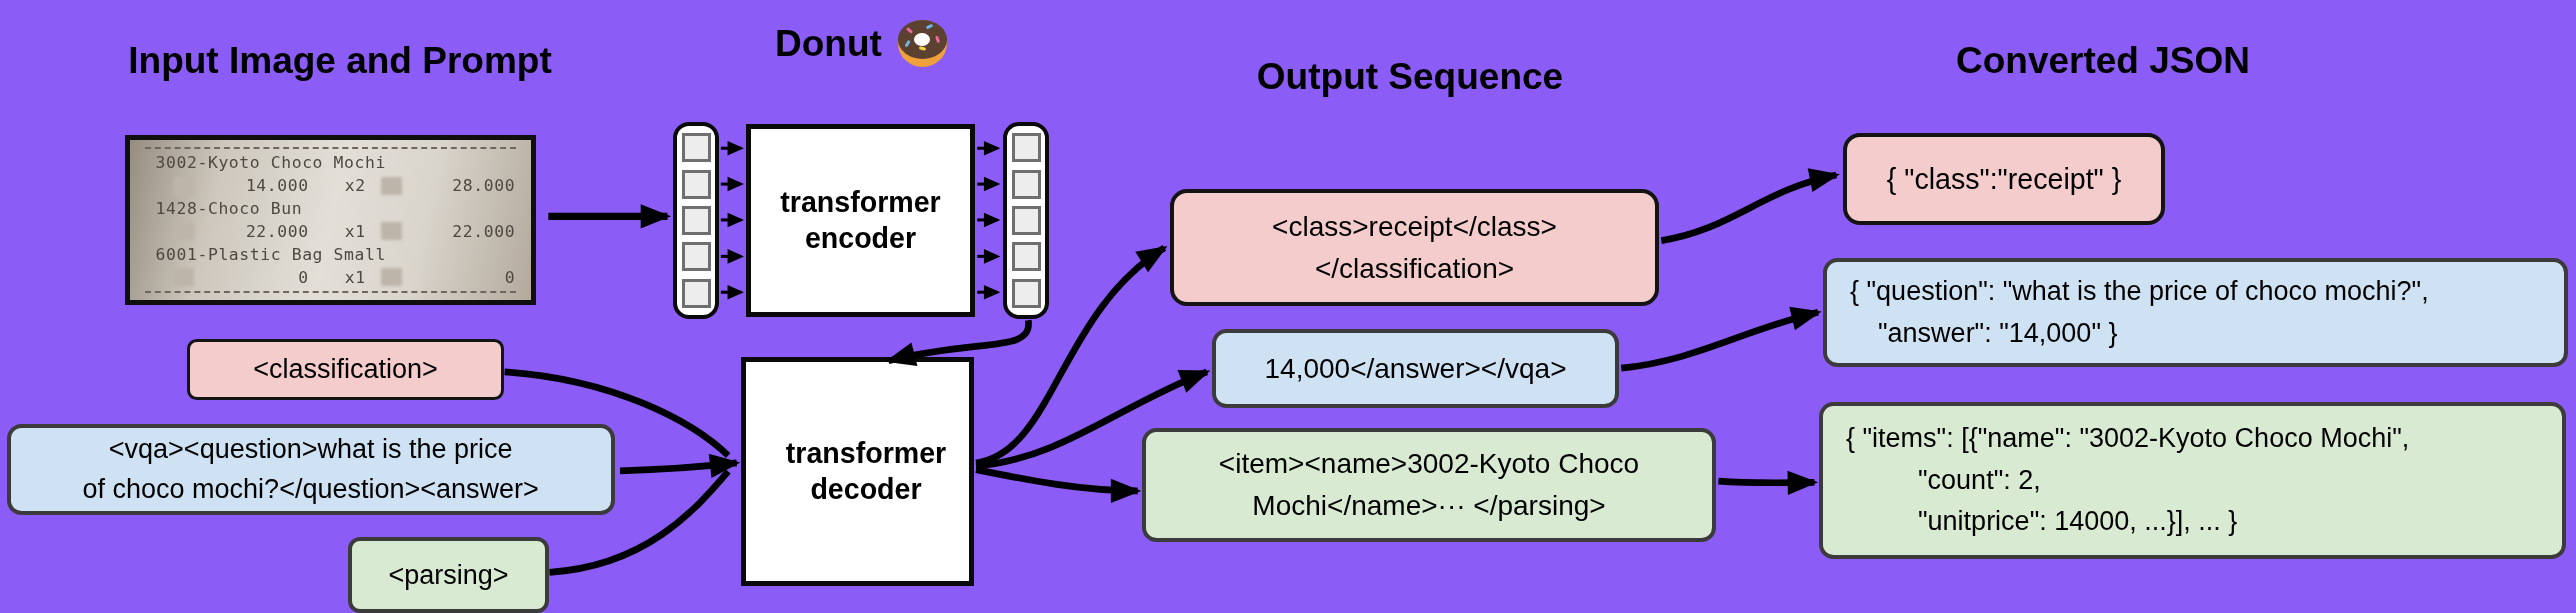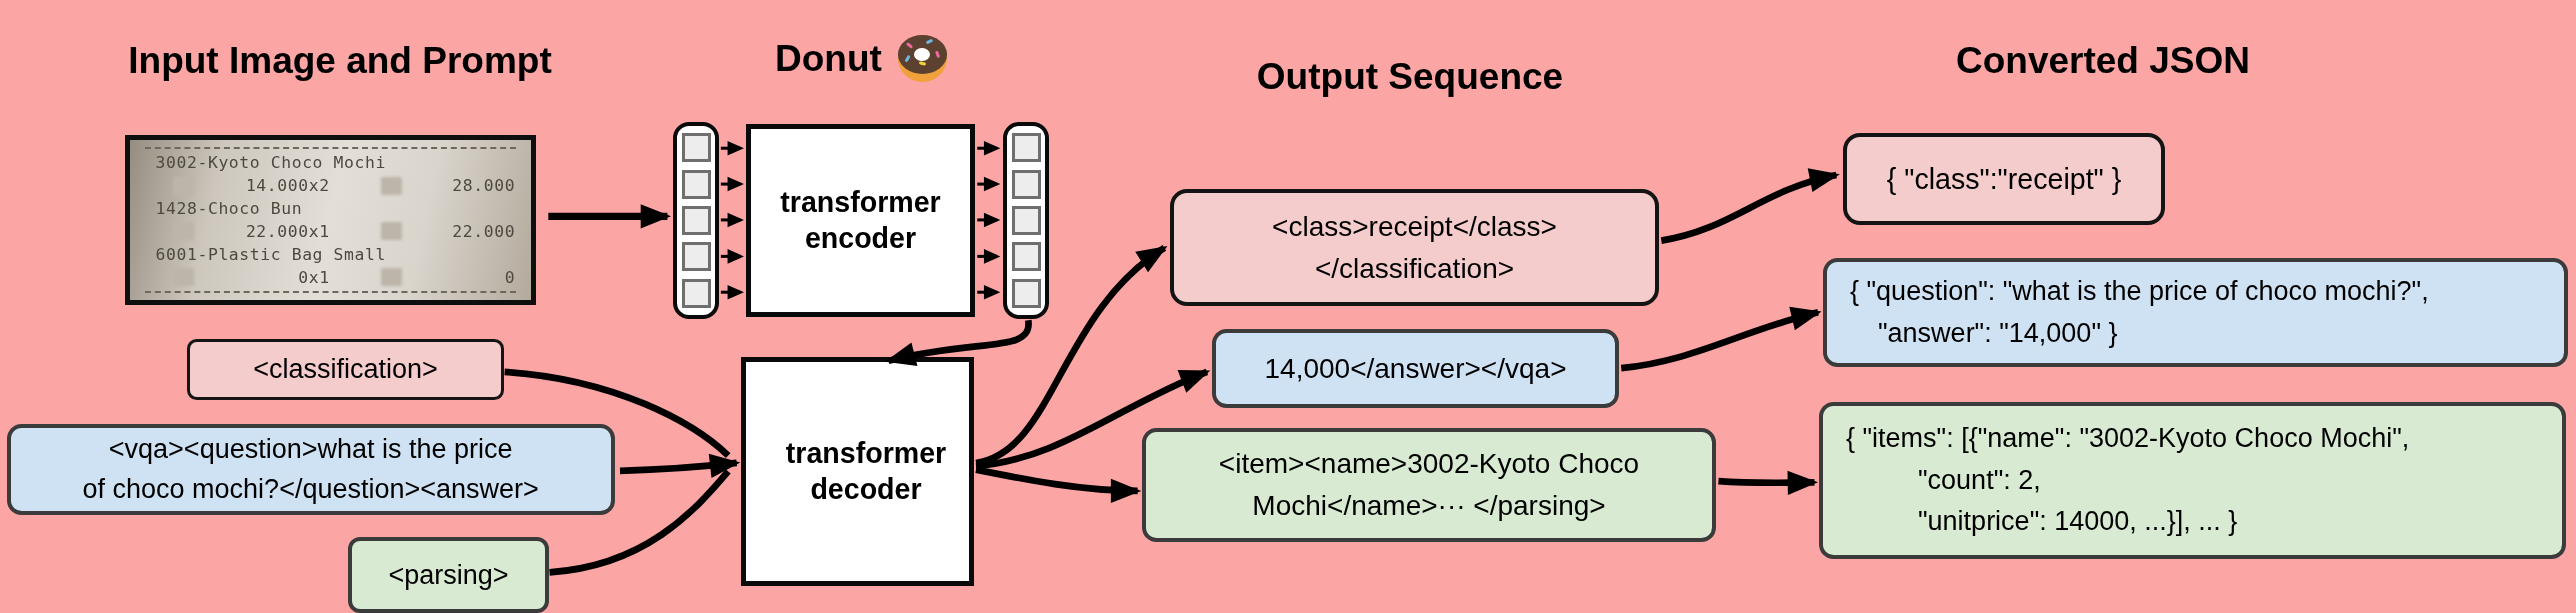--- a/index.html
+++ b/index.html
@@ -1,16 +1,16 @@
 <!DOCTYPE html>
 <html style="font-size:9.7px"><head>
 <meta charset="utf-8">
 <style>
   html,body{margin:0;padding:0;background:#fff;}
-  #canvas{position:relative;width:2576px;height:613px;background:#fca5a5;overflow:hidden;
+  #canvas{position:relative;width:2576px;height:613px;background:#8b5cf6;overflow:hidden;
           font-family:"Liberation Sans",sans-serif;color:#000;}
 
   .sec-title{position:absolute;font-size:37px;font-weight:bold;text-align:center;
              font-family:"Liberation Sans",sans-serif;white-space:nowrap;}
 
   
   .box{position:absolute;box-sizing:border-box;display:flex;flex-direction:column;
        align-items:center;justify-content:center;text-align:center;
        font-size:27px;line-height:1.5;}
   .pink {background:#f4cccc;border:4.9px solid #141414;border-radius:17px;}
@@ -33,28 +33,28 @@
   
   .receipt{position:absolute;left:125px;top:135px;width:411px;height:170px;box-sizing:border-box;
            border:5.5px solid #0f0f0f;
            background:linear-gradient(102deg,#968d80 0%,#cdc7bd 22%,#e3dfd8 50%,#d9d4cc 72%,#b3aa9c 100%);
            font-family:"DejaVu Sans Mono",monospace;color:#4e4940;font-size:16.4px;letter-spacing:0.6px;
            display:flex;flex-direction:column;justify-content:space-between;padding:7.3px 11px;}
   .r-dash{border-top:2.4px dashed #6d675d;height:0;width:98%;align-self:center;}
   .r-item{padding-left:14.6px;white-space:pre;}
   .r-amt{display:flex;align-items:center;padding:0 4.9px 0 32px;}
   .r-amt .price{width:109px;text-align:right;}
-  .r-amt .qty{}
+  .r-amt .qty{margin-left:36px;}
   .r-amt .total{width:107px;text-align:right;}
   .r-amt .sp{flex:1;}
   .blur{display:inline-block;width:20.7px;height:18px;background:#bdb5a9;filter:blur(1.8px);
         margin-right:6px;border-radius:1.8px;flex:0 0 auto;}
 
   
-  .donut-title{position:absolute;left:775px;top:35px;display:flex;align-items:center;gap:16px;}
+  .donut-title{position:absolute;left:775px;top:20px;display:flex;align-items:center;gap:16px;}
   .donut-title .txt{font-size:37px;font-weight:bold;}
   .donut-icon{position:relative;width:49px;height:47px;}
   .dough{position:absolute;inset:0;border-radius:50%;background:#f0a13b;}
   .glaze{position:absolute;inset:0 0 8.5px 0;border-radius:50%;background:#5d4130;}
   .hole{position:absolute;left:50%;top:42%;width:16px;height:13.4px;margin:-6.7px 0 0 -8px;
         border-radius:50%;background:#fff;}
   .spr{position:absolute;width:7.3px;height:3px;border-radius:1.8px;}
   .spr.s1{left:8.5px;top:8.5px;background:#ec6aa0;transform:rotate(40deg);}
   .spr.s2{left:28px;top:4.9px;background:#6cb7e8;transform:rotate(-25deg);}
   .spr.s3{left:36px;top:18px;background:#ec6aa0;transform:rotate(70deg);}

